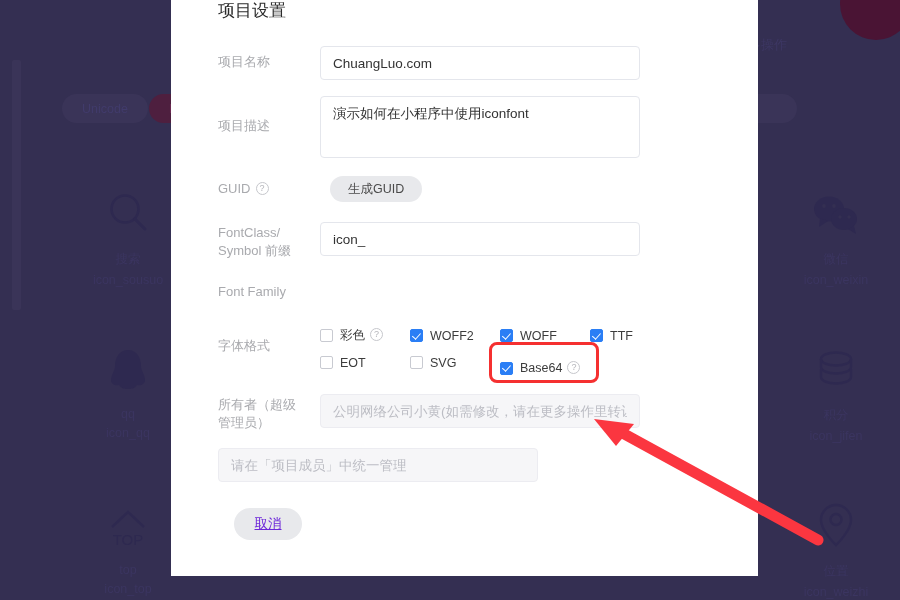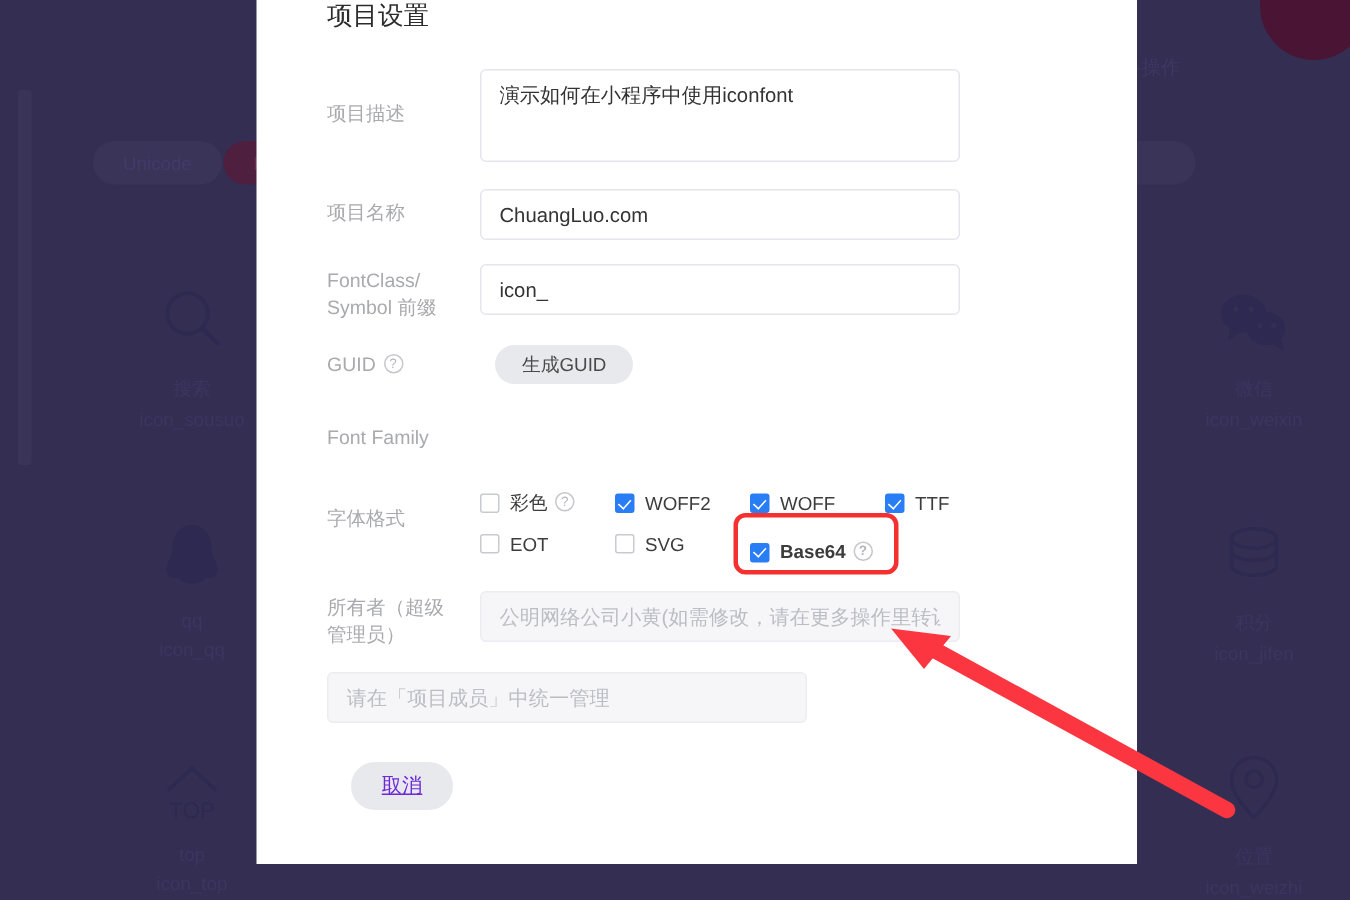--- a/index.html
+++ b/index.html
@@ -123,21 +123,21 @@
     margin-right:7px; flex:0 0 13px;
   }
   .cb.on { background:#2a7ef5; border-color:#2a7ef5; }
   .cb.on:after {
     content:""; width:3.5px; height:7px;
     border:solid #fff; border-width:0 1.7px 1.7px 0;
     transform:rotate(42deg); margin-top:-2px;
   }
   .fmt-item.highlight {
     outline:3px solid #f53030; border-radius:5px;
-    padding:16px 9px 5px 8px; margin-left:-8px; width:104px; flex:0 0 104px;font-weight:bold;
+    padding:16px 9px 5px 8px; margin-left:-8px; width:104px; flex:0 0 104px;
   }
 
   .actions { display:flex; align-items:center; margin-top:26px; margin-left:0; }
   .btn {
     height:32px; min-width:68px; border-radius:16px; border:none;
     font-size:13.5px; font-family:inherit; cursor:pointer;
     display:inline-flex; align-items:center; justify-content:center;
   }
   .btn.save { background:#fa2a2a; color:#fff; }
   .btn.cancel { background:#e8e9ec; color:#6d28d9; margin-left:16px;text-decoration:underline; }
@@ -239,53 +239,53 @@
     </div>
 
   </div>
 </div>
 
 <div id="modal">
   <div class="modal-title">项目设置</div>
 
   <div class="form">
 
+    <div class="row">
+      <div class="lbl">项目名称</div>
+      <div class="ctl">
+        <input class="inp" value="ChuangLuo.com" style="">
+      </div>
+    </div>
+
     <div class="row" style="margin-bottom:18px;">
       <div class="lbl" style="padding-top:21px;">项目描述</div>
       <div class="ctl">
         <textarea class="inp" style="">演示如何在小程序中使用iconfont</textarea>
       </div>
     </div>
 
-    <div class="row">
-      <div class="lbl">项目名称</div>
-      <div class="ctl">
-        <input class="inp" value="ChuangLuo.com" style="">
+    <div class="row" style="margin-bottom:20px;">
+      <div class="lbl" style="padding-top:4px;">
+        <span>GUID</span><span class="qmark">?</span>
+      </div>
+      <div class="ctl" style="padding-left:10px;">
+        <button class="pill-btn">生成GUID</button>
       </div>
     </div>
 
     <div class="row">
       <div class="lbl two-line" style="padding-top:2px;">
         <div>FontClass/</div>
         <div>Symbol 前缀</div>
       </div>
       <div class="ctl">
         <input class="inp" value="icon_" style="">
       </div>
     </div>
 
-    <div class="row" style="margin-bottom:20px;">
-      <div class="lbl" style="padding-top:4px;">
-        <span>GUID</span><span class="qmark">?</span>
-      </div>
-      <div class="ctl" style="padding-left:10px;">
-        <button class="pill-btn">生成GUID</button>
-      </div>
-    </div>
-
     <div class="row" style="margin-bottom:18px;">
       <div class="lbl">Font Family</div>
     </div>
 
     <div class="row" style="margin-bottom:18px;">
       <div class="lbl" style="padding-top:18px;">字体格式</div>
       <div class="ctl">
         <div class="fmt-grid">
 
           <div class="fmt-line">

